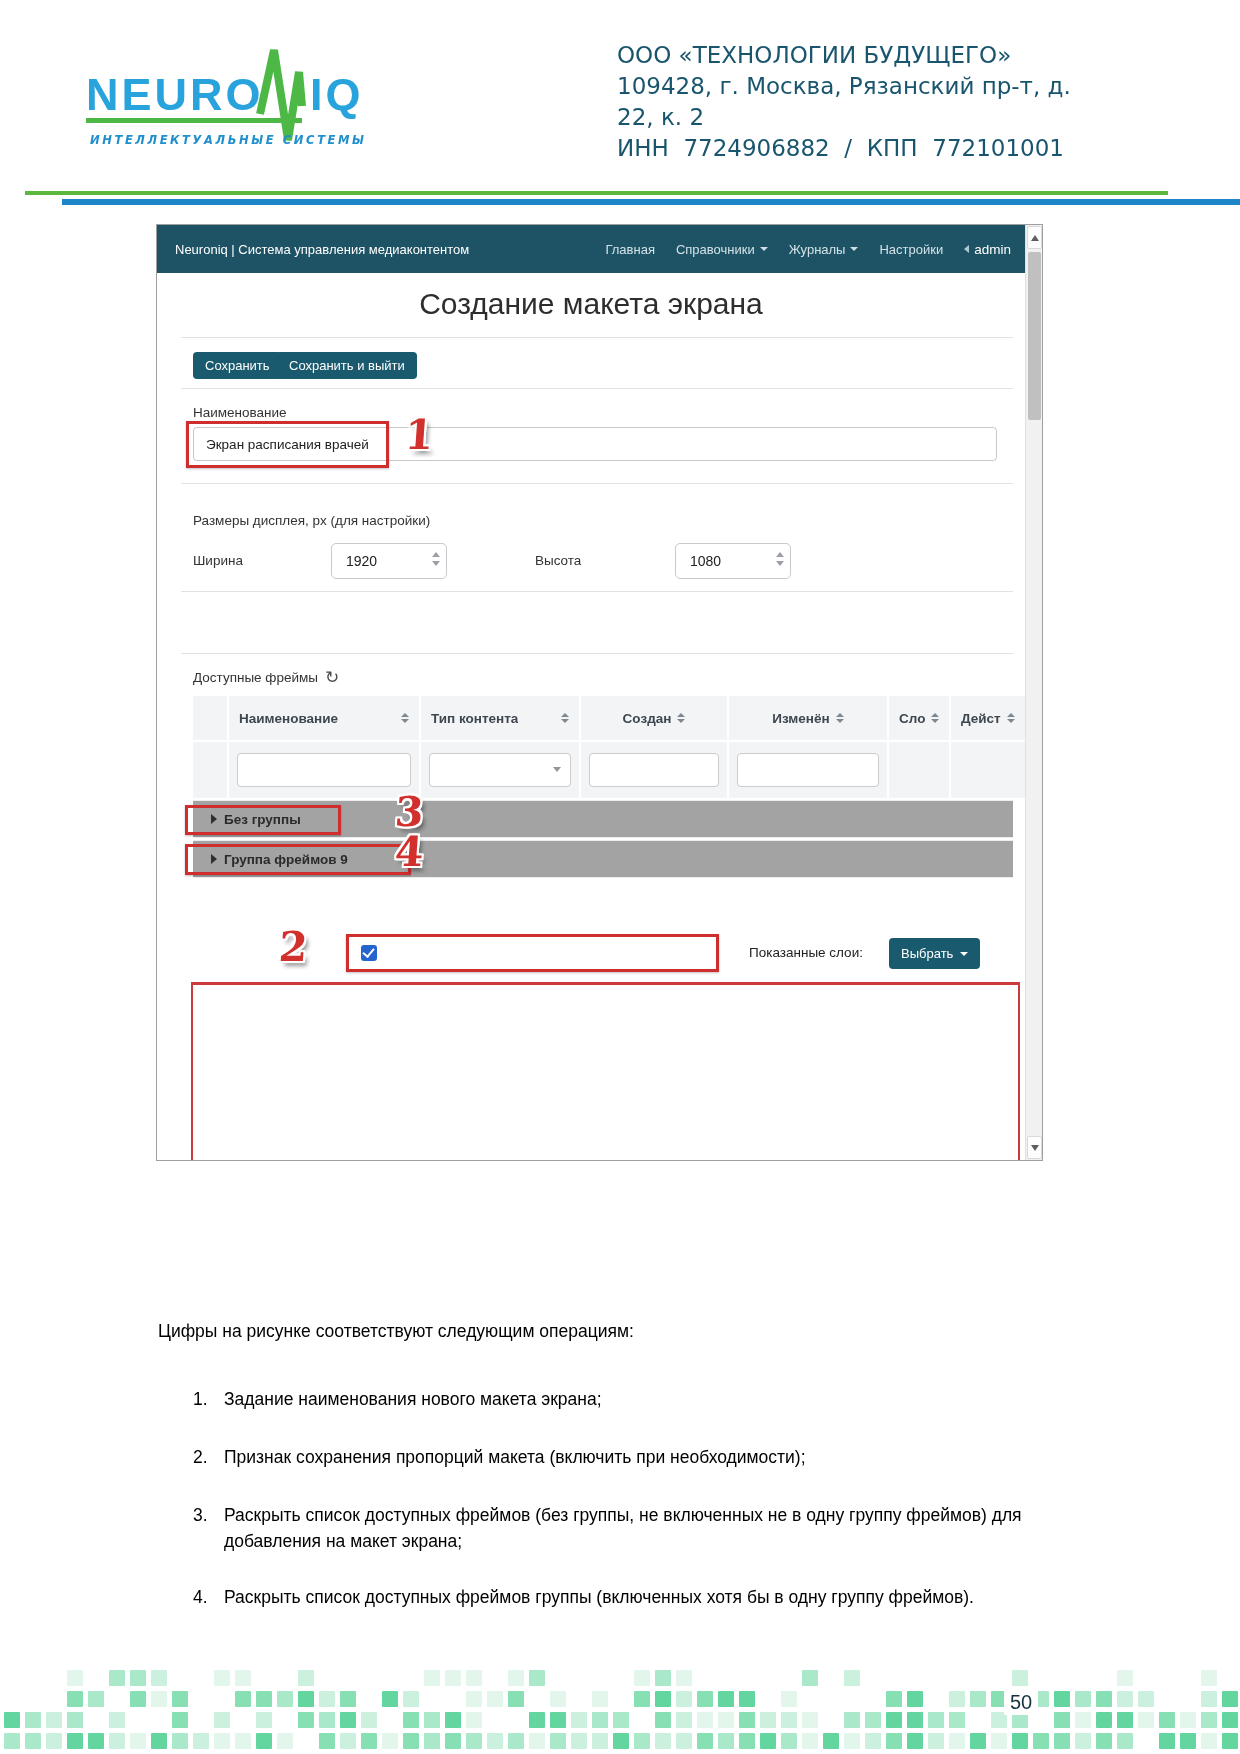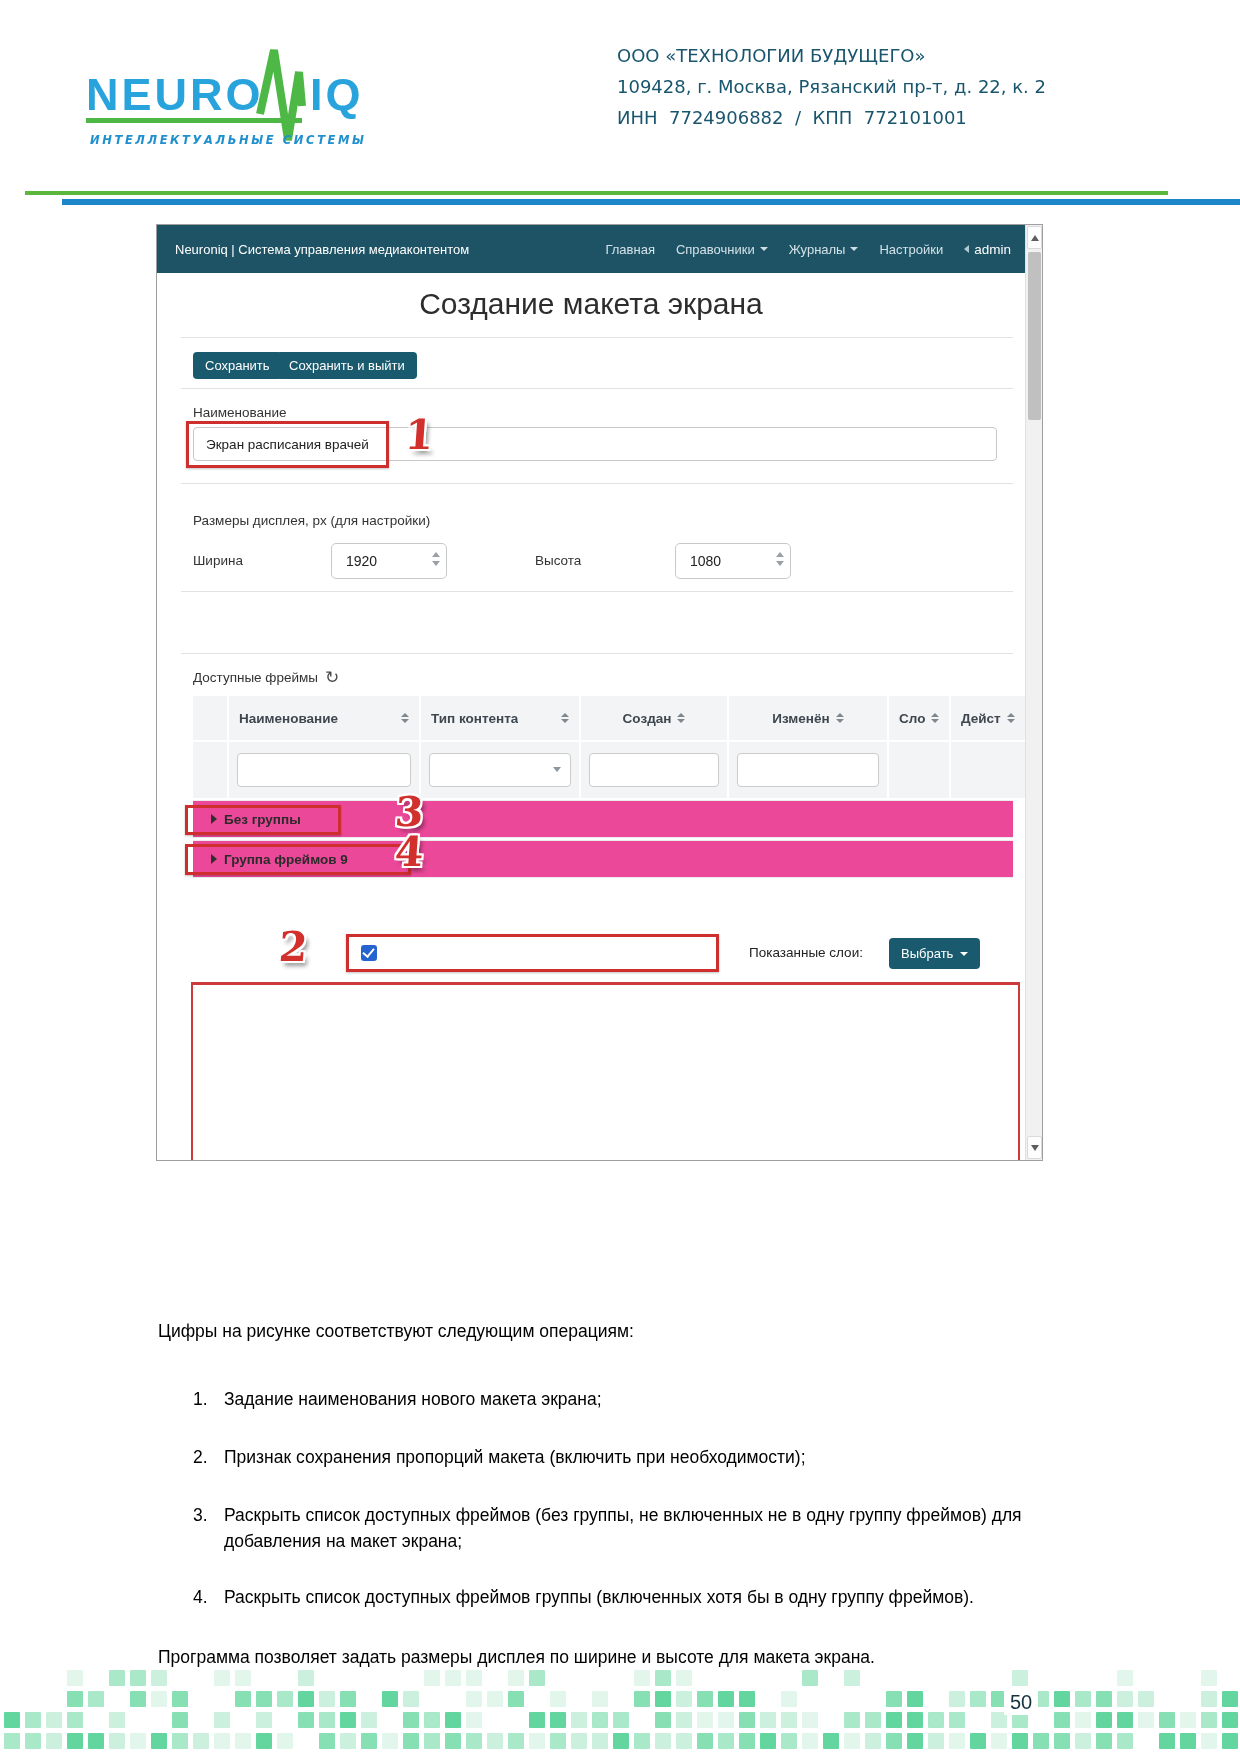--- a/index.html
+++ b/index.html
@@ -2,21 +2,21 @@
 <html lang="ru" style="--accent: #1a5a6e; --navbar: #1d5364; --company_text: #19566e; --logo_blue: #29a3dc; --logo_green: #4db845; --line_green: #5cb83c; --line_blue: #1d86c8; --annotation_red: #cf2e2e; --checkbox_blue: #2563cf;"><head>
 <meta charset="utf-8">
 <style>
   html,body{margin:0;padding:0;background:#fff;}
   .page{position:relative;width:1240px;height:1754px;background:#fff;overflow:hidden;
         font-family:"Liberation Sans",sans-serif;color:#222;}
 
   
   .logo{position:absolute;left:84px;top:36px;width:300px;height:120px;}
   .company{position:absolute;left:617px;top:40px;width:480px;
-           font-family:"DejaVu Sans",sans-serif;font-size:18px;line-height:31px;
+           font-family:"DejaVu Sans",sans-serif;font-size:23px;line-height:31px;
            color:var(--company_text);}
   .rule-green{position:absolute;left:25px;top:191px;width:1143px;height:4px;background:var(--line_green);}
   .rule-blue{position:absolute;left:62px;top:199px;width:1178px;height:6px;background:var(--line_blue);}
 
   
   .shot{position:absolute;left:156px;top:224px;width:887px;height:937px;
         background:#fff;border:1px solid #9f9f9f;box-sizing:border-box;}
   .shot *{box-sizing:border-box;}
   .navbar{position:absolute;left:0;top:0;width:868px;height:48px;background:var(--navbar);
           display:flex;align-items:center;padding:0 14px 0 18px;}
@@ -56,21 +56,21 @@
   .sort{display:inline-flex;flex-direction:column;gap:2px;flex:none;}
   .sort i{width:0;height:0;border-left:4px solid transparent;border-right:4px solid transparent;}
   .sort .u{border-bottom:4px solid #7f8890;}
   .sort .d{border-top:4px solid #7f8890;}
   .tf{height:56px;display:flex;align-items:center;padding:0 8px;}
   .tf input{width:100%;height:34px;border:1px solid #cccccc;border-radius:4px;background:#fff;outline:none;
             font-size:13px;padding:0 8px;font-family:"Liberation Sans",sans-serif;}
   .fselect{position:relative;width:100%;height:34px;border:1px solid #cccccc;border-radius:4px;background:#fff;}
   .fselect .caret{position:absolute;right:9px;top:13px;width:0;height:0;
                   border-left:4px solid transparent;border-right:4px solid transparent;border-top:5px solid #8e969c;}
-  .group-row{position:absolute;left:36px;width:820px;height:38px;background:#ec4899;
+  .group-row{position:absolute;left:36px;width:820px;height:38px;background:#a3a3a3;
              border-top:1px solid #ececec;border-bottom:1px solid #ececec;
              display:flex;align-items:center;padding-left:18px;}
   .tri-right{width:0;height:0;border-top:5px solid transparent;border-bottom:5px solid transparent;
              border-left:6px solid #2f2f2f;display:inline-block;margin-right:7px;}
   .group-row .glabel{font-size:13.5px;font-weight:bold;color:#2b2b2b;}
 
   
   .checkbox{position:absolute;width:16px;height:16px;background:var(--checkbox_blue);border-radius:3px;}
   .checkbox::after{content:"";position:absolute;left:4px;top:1px;width:5px;height:9px;
                    border:solid #fff;border-width:0 2px 2px 0;transform:rotate(40deg);}
@@ -309,21 +309,20 @@
   </div>
   <div class="list-item" style="top:1502px;">
     <span class="n">3.</span>
     <span>Раскрыть список доступных фреймов (без группы, не включенных не в одну группу фреймов) для добавления на макет экрана;</span>
   </div>
   <div class="list-item" style="top:1584px;">
     <span class="n">4.</span>
     <span>Раскрыть список доступных фреймов группы (включенных хотя бы в одну группу фреймов).</span>
   </div>
 
-  <div class="para" style="top:1644px;">Программа позволяет задать размеры дисплея по ширине и высоте для макета экрана.</div>
 
   <div id="mosaic">
       <div class="sq" style="left: 67px; top: 1670px; background: rgb(227, 246, 236);"></div>
       <div class="sq" style="left: 109px; top: 1670px; background: rgb(169, 233, 202);"></div>
       <div class="sq" style="left: 130px; top: 1670px; background: rgb(169, 233, 202);"></div>
       <div class="sq" style="left: 151px; top: 1670px; background: rgb(203, 240, 221);"></div>
       <div class="sq" style="left: 214px; top: 1670px; background: rgb(227, 246, 236);"></div>
       <div class="sq" style="left: 235px; top: 1670px; background: rgb(227, 246, 236);"></div>
       <div class="sq" style="left: 298px; top: 1670px; background: rgb(203, 240, 221);"></div>
       <div class="sq" style="left: 424px; top: 1670px; background: rgb(227, 246, 236);"></div>

